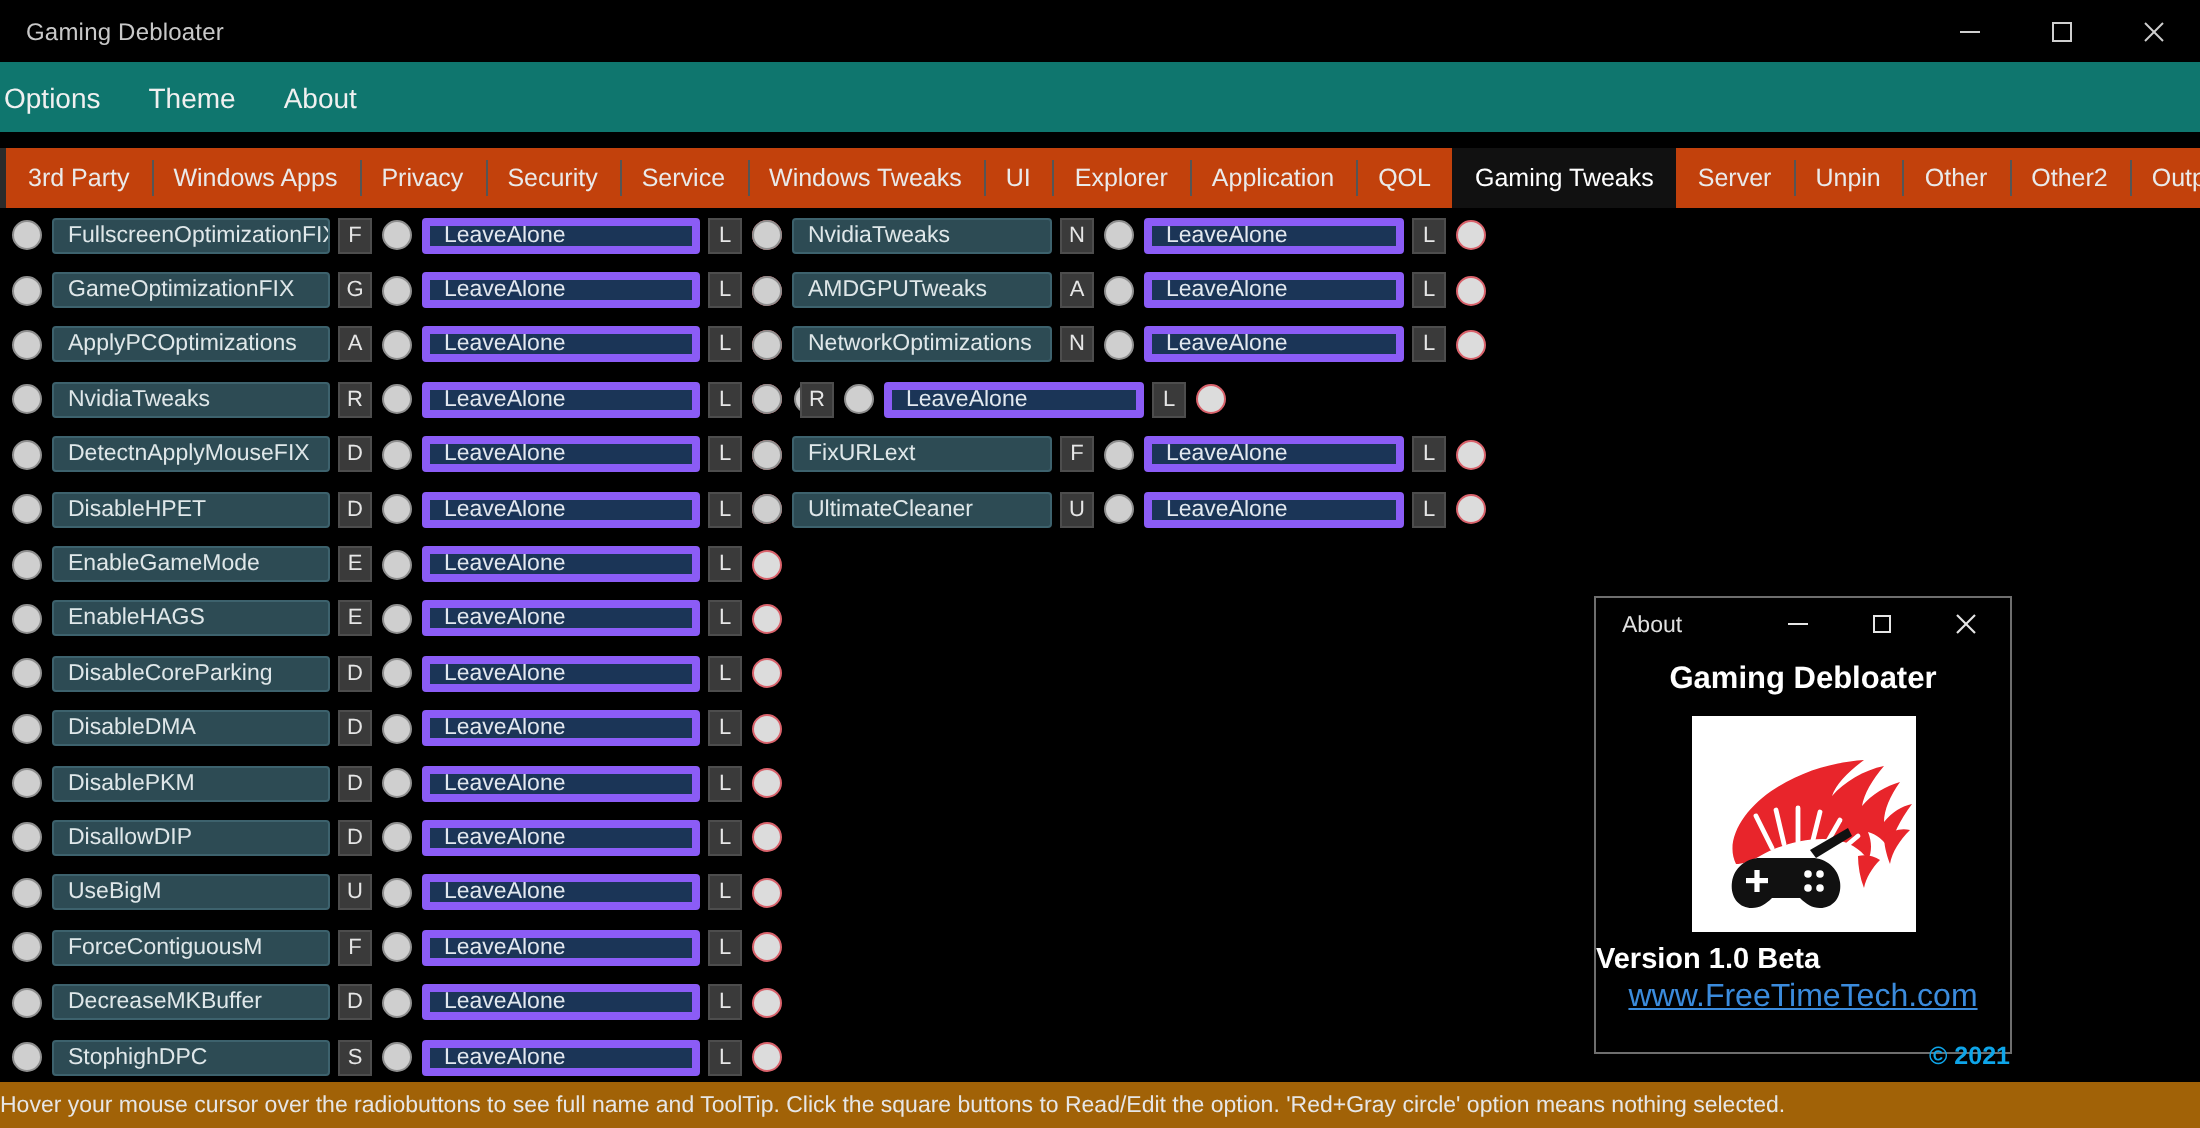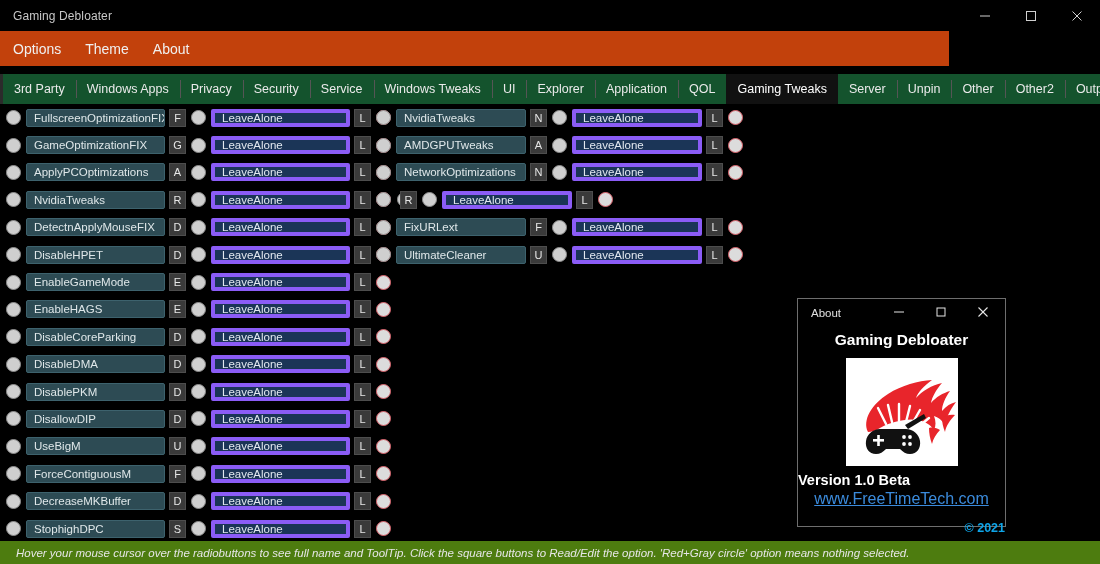--- a/index.html
+++ b/index.html
@@ -36,24 +36,24 @@
   }
   #wincontrols .wb {
     width: 46px; height: 31px;
     display: flex; align-items: center; justify-content: center;
     color: #d0d0d0;
   }
   #wincontrols .wb svg { display: block; }
 
   
   #menubar {
-    position: absolute; left: 0; top: 31px; width: 949px; height: 35px;
-    background: #c2410c;
+    position: absolute; left: 0; top: 31px; width: 1100px; height: 35px;
+    background: #0f766e;
     display: flex; align-items: center;
-    padding-left: 13px;
+    padding-left: 2px;
   }
   #menubar .menu-item {
     font-size: 14px;
     color: #f0f0f0;
     padding: 3px 10px 3px 0;
     margin-right: 14px;
     white-space: nowrap;
   }
 
   
@@ -63,21 +63,21 @@
     display: flex; align-items: stretch;
     padding-left: 3px;
   }
   #tabstrip .tab {
     display: flex; align-items: center; justify-content: center;
     padding: 0 11px;
     font-size: 12.5px;
     color: #eaeaea;
     white-space: nowrap;
     position: relative;
-    background: #14532d;
+    background: #c2410c;
   }
   #tabstrip .tab + .tab::before {
     content: "";
     position: absolute; left: 0; top: 6px; bottom: 6px;
     width: 1px; background: #555555;
   }
   #tabstrip .tab.selected {
     background: #111111;
     color: #ffffff;
   }
@@ -195,27 +195,26 @@
     text-decoration: underline;
   }
   #about-copyright {
     text-align: right; margin-top: 13px;
     font-size: 12.5px; font-weight: bold; color: #0ea5e9;
   }
 
   
   #statusbar {
     position: absolute; left: 0; top: 541px; width: 1100px; height: 23px;
-    background: #4d7c0f;
+    background: #a16207;
     display: flex; align-items: center;
-    padding-left: 16px;
+    padding-left: 0;
     font-size: 11.5px;
     color: #e6e6e6;
     white-space: nowrap;
-    font-style: italic;
   }
 </style>
 </head>
 <body>
 
 <div id="app">
 
   <div id="titlebar">
     <span class="title">Gaming Debloater</span>
     <div id="wincontrols">

